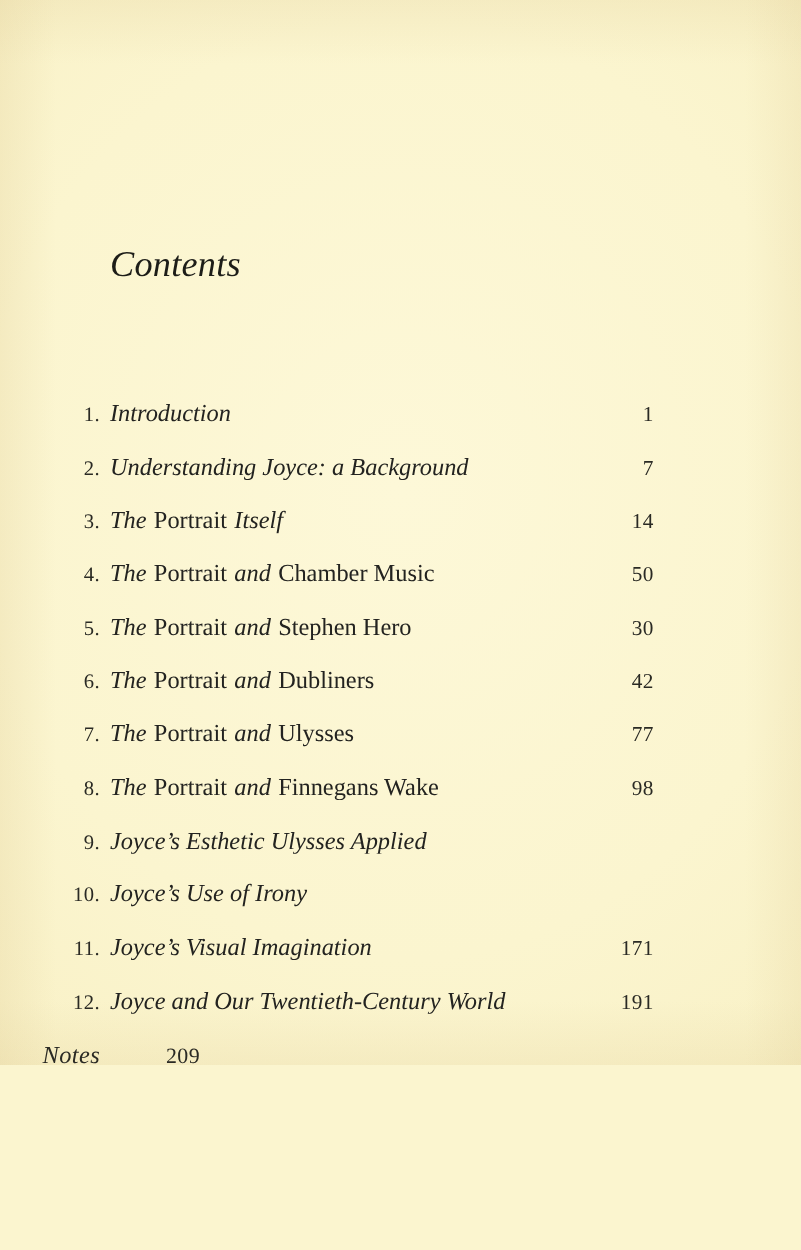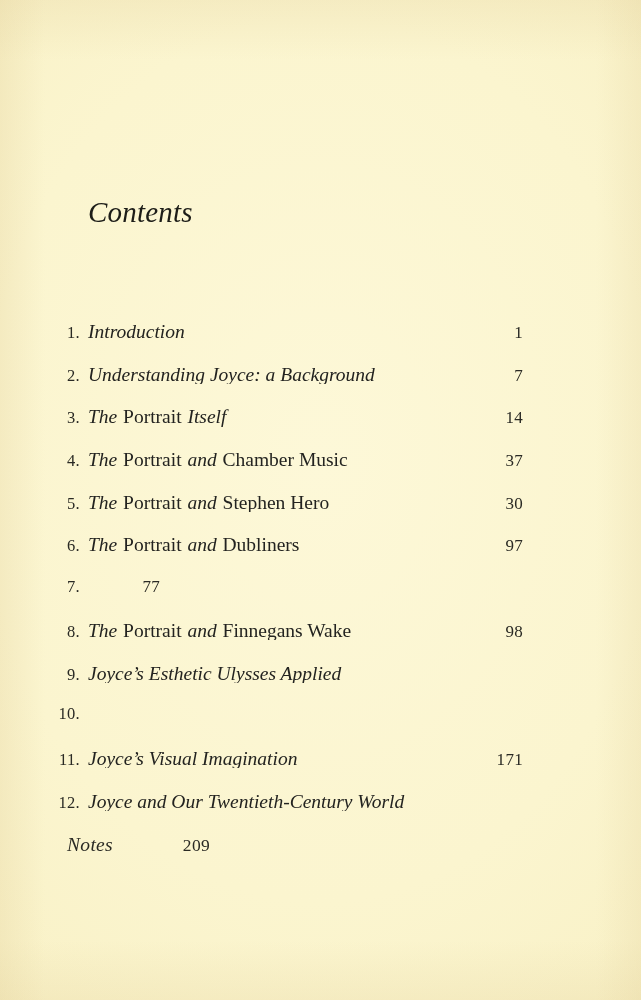--- a/index.html
+++ b/index.html
@@ -13,21 +13,21 @@
     background: #fbf5cf;
     font-family: "Liberation Serif", "DejaVu Serif", serif;
     color: #20201c;
     -webkit-font-smoothing: antialiased;
   }
 
   
   .page {
     position: relative;
     width: 641px;
-    height: 1000px;
+    height: 852px;
     box-sizing: border-box;
     background:
       radial-gradient(125% 105% at 50% 46%,
         #fdf8d8 0%,
         #fbf5cf 42%,
         #f8f0c4 72%,
         #f4eab8 90%,
         #f0e5ae 100%);
   }
   .page::after {
@@ -106,21 +106,21 @@
   
   .it { font-style: italic; }
   .rm { font-style: normal; }
 
   
   .toc-label .it + .rm,
   .toc-label .rm + .it { margin-left: .30em; }
 
   
   .toc-row.notes { margin-top: 1px; }
-  .toc-row.notes .toc-num { text-align: center; padding-left: 50px; }
+  .toc-row.notes .toc-num { text-align: right; }
   .toc-row.notes .toc-page { font-weight: 400; font-size: 17.5px; }
   .notes-word {
     font-style: italic;
     font-size: 19.5px;
     white-space: nowrap;
   }
 </style>
 </head>
 <body>
 
@@ -141,56 +141,59 @@
           <div class="toc-page">7</div>
         </div>
         <div class="toc-row">
           <div class="toc-num">3.</div>
           <div class="toc-label"><span class="it">The</span><span class="rm">Portrait</span><span class="it">Itself</span></div>
           <div class="toc-page">14</div>
         </div>
         <div class="toc-row">
           <div class="toc-num">4.</div>
           <div class="toc-label"><span class="it">The</span><span class="rm">Portrait</span><span class="it">and</span><span class="rm">Chamber Music</span></div>
-          <div class="toc-page">37</div>
+          <div class="toc-page">50</div>
         </div>
         <div class="toc-row">
           <div class="toc-num">5.</div>
           <div class="toc-label"><span class="it">The</span><span class="rm">Portrait</span><span class="it">and</span><span class="rm">Stephen Hero</span></div>
           <div class="toc-page">30</div>
         </div>
         <div class="toc-row">
           <div class="toc-num">6.</div>
           <div class="toc-label"><span class="it">The</span><span class="rm">Portrait</span><span class="it">and</span><span class="rm">Dubliners</span></div>
-          <div class="toc-page">97</div>
+          <div class="toc-page">42</div>
         </div>
         <div class="toc-row">
           <div class="toc-num">7.</div>
+          <div class="toc-label"><span class="it">The</span><span class="rm">Portrait</span><span class="it">and</span><span class="rm">Ulysses</span></div>
           <div class="toc-page">77</div>
         </div>
         <div class="toc-row">
           <div class="toc-num">8.</div>
           <div class="toc-label"><span class="it">The</span><span class="rm">Portrait</span><span class="it">and</span><span class="rm">Finnegans Wake</span></div>
           <div class="toc-page">98</div>
         </div>
         <div class="toc-row">
           <div class="toc-num">9.</div>
           <div class="toc-label"><span class="it">Joyce’s Esthetic Ulysses Applied</span></div>
         </div>
         <div class="toc-row">
           <div class="toc-num">10.</div>
+          <div class="toc-label"><span class="it">Joyce’s Use of Irony</span></div>
         </div>
         <div class="toc-row">
           <div class="toc-num">11.</div>
           <div class="toc-label"><span class="it">Joyce’s Visual Imagination</span></div>
           <div class="toc-page">171</div>
         </div>
         <div class="toc-row">
           <div class="toc-num">12.</div>
           <div class="toc-label"><span class="it">Joyce and Our Twentieth-Century World</span></div>
+          <div class="toc-page">191</div>
         </div>
         <div class="toc-row notes">
           <div class="toc-num"><span class="notes-word">Notes</span></div>
           <div class="toc-page">209</div>
         </div>
       </div>
 
   </div>
 </div>
 

